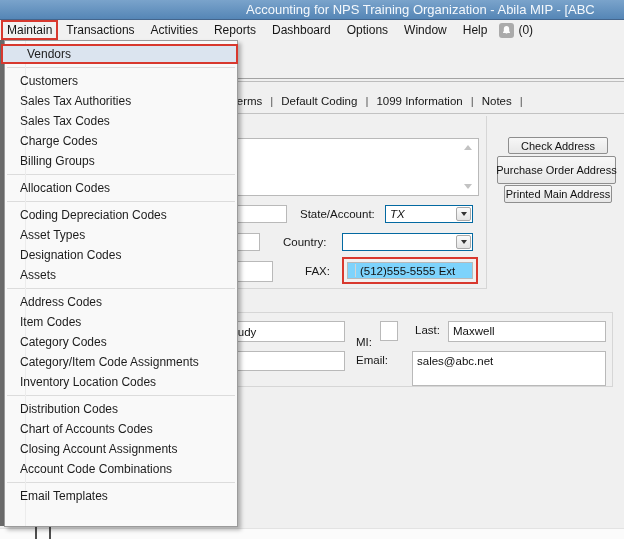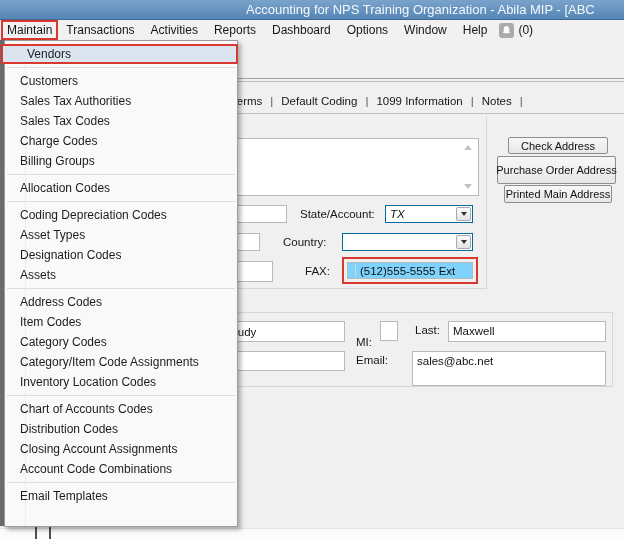--- a/index.html
+++ b/index.html
@@ -224,21 +224,21 @@
       <div class="menu-item">Asset Types</div>
       <div class="menu-item">Designation Codes</div>
       <div class="menu-item">Assets</div>
       <div class="menu-sep"></div>
       <div class="menu-item">Address Codes</div>
       <div class="menu-item">Item Codes</div>
       <div class="menu-item">Category Codes</div>
       <div class="menu-item">Category/Item Code Assignments</div>
       <div class="menu-item">Inventory Location Codes</div>
       <div class="menu-sep"></div>
+      <div class="menu-item">Distribution Codes</div>
       <div class="menu-item">Chart of Accounts Codes</div>
-      <div class="menu-item">Distribution Codes</div>
       <div class="menu-item">Closing Account Assignments</div>
       <div class="menu-item">Account Code Combinations</div>
       <div class="menu-sep"></div>
       <div class="menu-item">Email Templates</div>
     </div>
 
 </div>
 
 </body></html>

